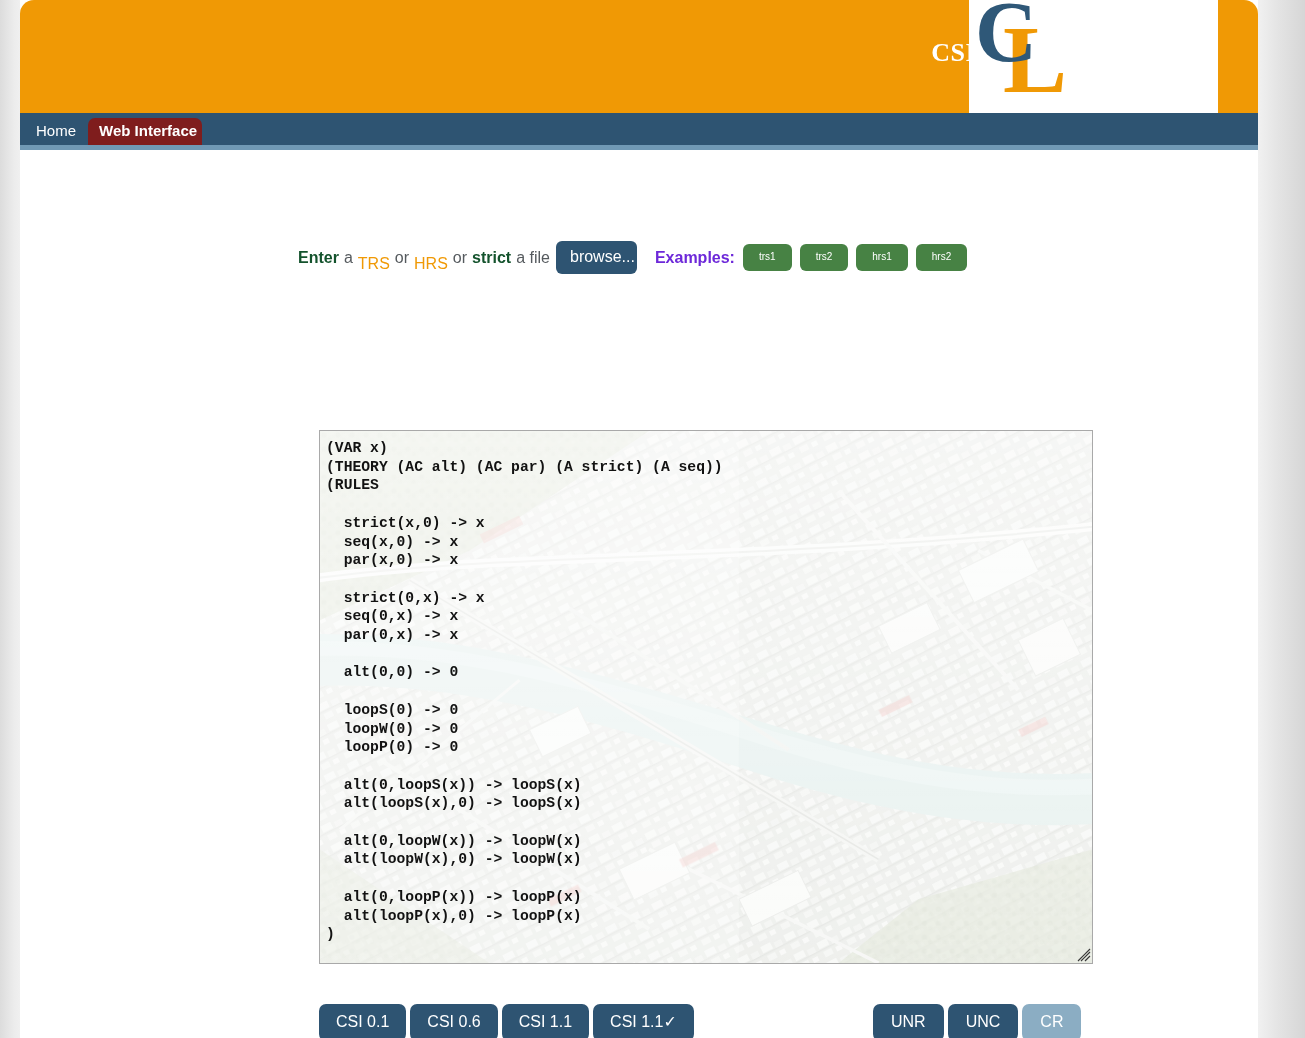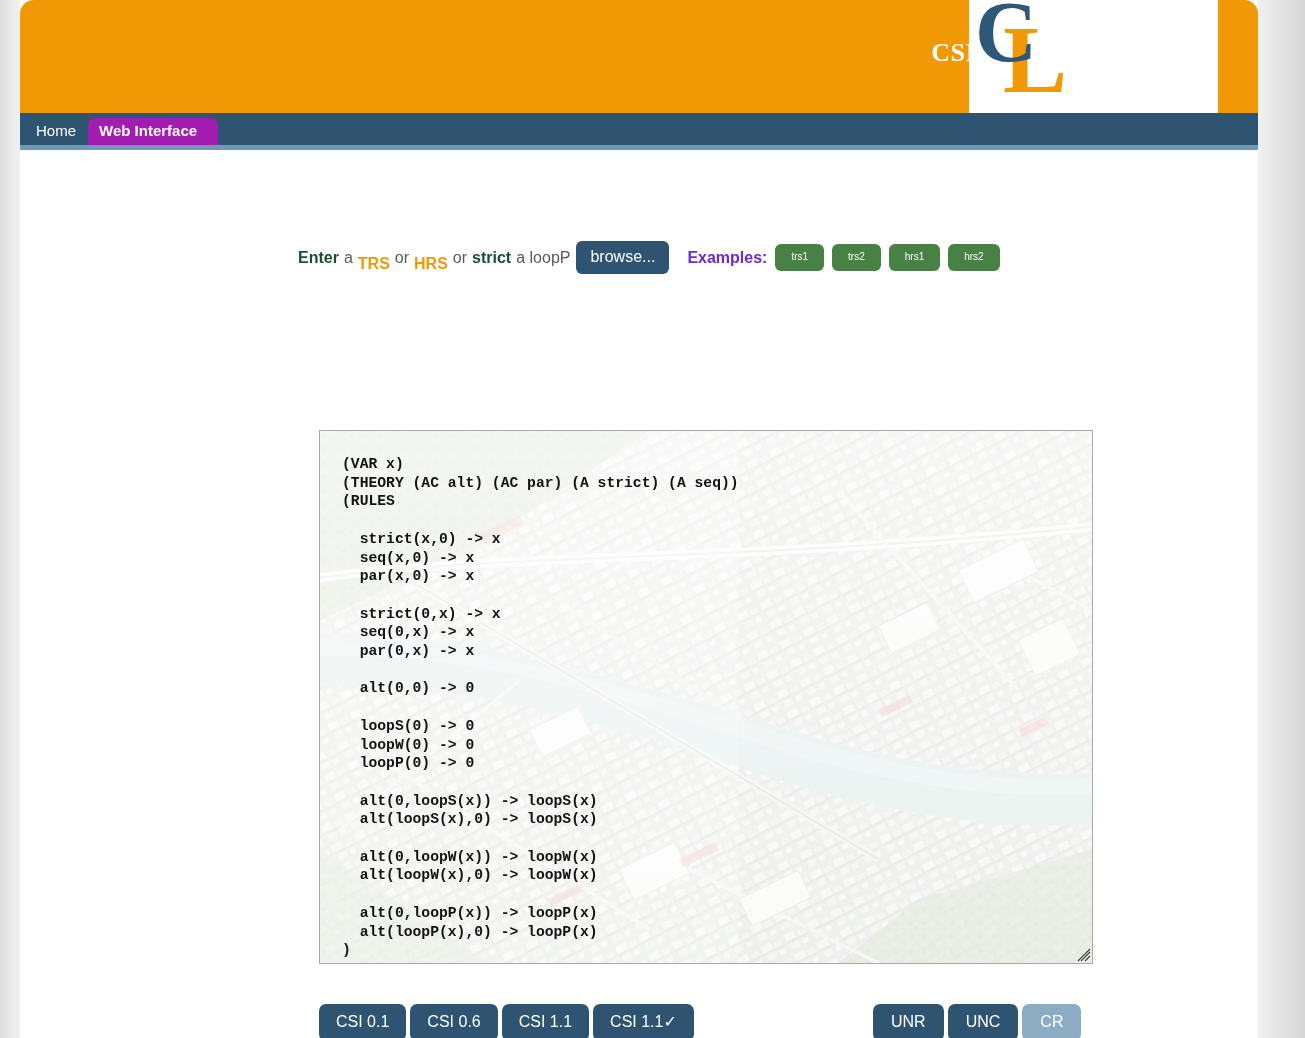--- a/index.html
+++ b/index.html
@@ -99,61 +99,61 @@
     gap: 2px;
   }
   .nav-item {
     color: #ffffff;
     font-size: 15px;
     padding: 5px 10px 6px 10px;
     cursor: pointer;
     line-height: 1.1;
   }
   .nav-item.active {
-    background: #a21caf;
+    background: #7f1d1d;
     border-radius: 7px 7px 0 0;
     font-weight: bold;
-    padding: 5px 21px 6px 11px;
+    padding: 5px 5px 6px 11px;
   }
 
   
   .main {
     position: relative;
     background: #ffffff;
     height: calc(1038px - 113px - 37px);
   }
 
   .prompt-row {
     position: absolute;
     left: 278px; top: 91px;
     display: flex; align-items: center;
     font-size: 16px;
     color: #555a5e;
     white-space: nowrap;
   }
   .prompt-row .b { font-weight: bold; color: #14532d; }
-  .prompt-row .accent { color: #f09905; font-weight: bold; margin-top: 12px; }
+  .prompt-row .accent { color: #f09905; font-weight: normal; margin-top: 12px; }
   .prompt-row .sp { display: inline-block; width: 5px; }
 
   .btn {
     border: none;
     border-radius: 6px;
     color: #ffffff;
     font-family: "Liberation Sans", sans-serif;
     cursor: pointer;
     font-size: 15px;
     line-height: 1;
   }
   .btn-blue { background: #2e5472; }
   .btn-blue-sel { background: #8badc3; }
   .btn-green { background: #478244; }
 
   .browse-btn {
     margin-left: 6px;
-    padding: 8px 14px 9px 14px;
+    padding: 8px 2px 9px 14px;
     font-size: 16px;
   }
   .examples-label {
     margin-left: 18px;
     font-weight: bold;
     color: #6d28d9;
     font-size: 16px;
   }
   .example-btn {
     margin-left: 8px;
@@ -172,21 +172,21 @@
     overflow: hidden;
   }
   .ta-photo {
     position: absolute; inset: 0;
     opacity: 1;
   }
   .ta-photo svg { display: block; width: 100%; height: 100%; }
   .ta-text {
     position: relative;
     z-index: 5;
-    margin: 16px;
+    margin: 0;
     padding: 8px 6px 6px 6px;
     font-family: "Liberation Mono", "DejaVu Sans Mono", monospace;
     font-weight: bold;
     font-size: 14.7px;
     line-height: 18.7px;
     color: #121212;
     white-space: pre;
     outline: none;
     background: transparent;
   }
@@ -255,21 +255,21 @@
       <span class="accent">TRS</span>
         <span class="sp"></span>
       <span>or</span>
         <span class="sp"></span>
       <span class="accent">HRS</span>
         <span class="sp"></span>
       <span>or</span>
         <span class="sp"></span>
       <span class="b">strict</span>
         <span class="sp"></span>
-      <span>a loopP</span>
+      <span>a file</span>
 
       <button class="btn btn-blue browse-btn">browse...</button>
 
       <span class="examples-label">Examples:</span>
       <button class="btn btn-green example-btn">trs1</button>
       <button class="btn btn-green example-btn">trs2</button>
       <button class="btn btn-green example-btn">hrs1</button>
       <button class="btn btn-green example-btn">hrs2</button>
     </div>
 

